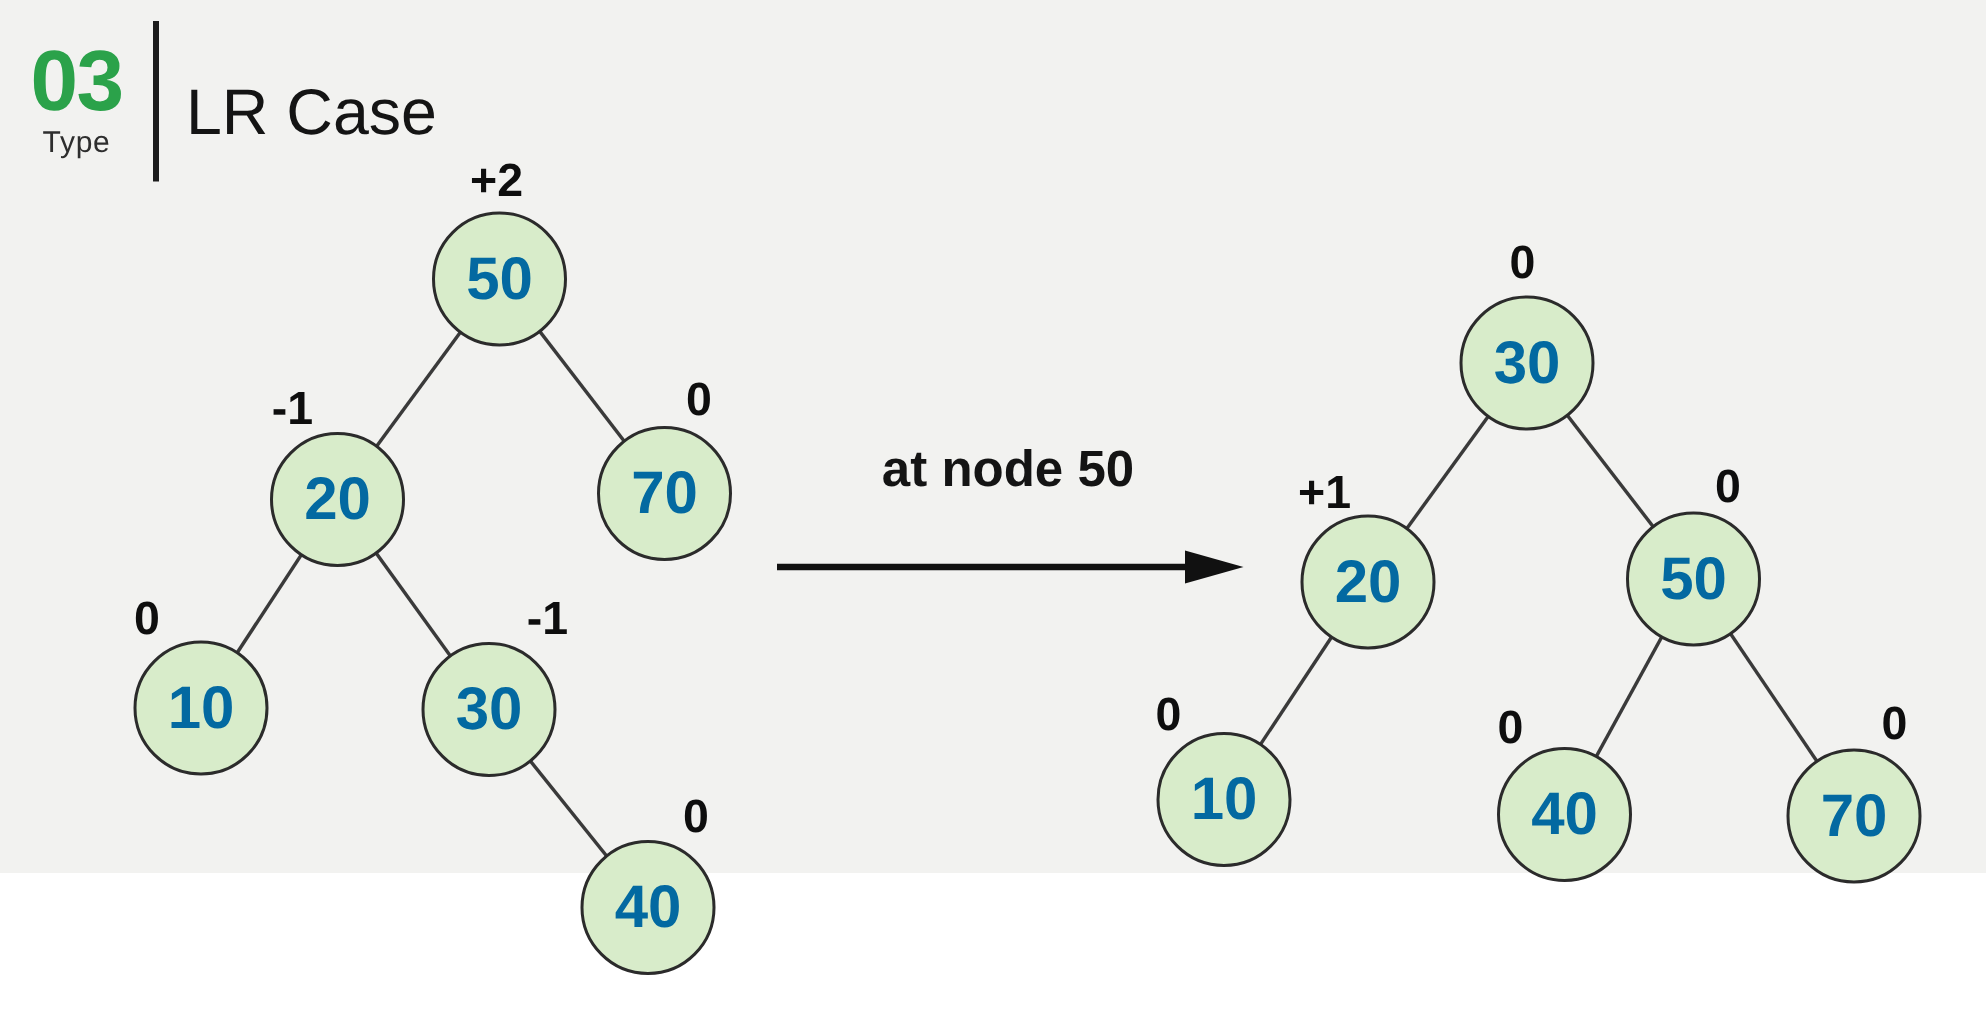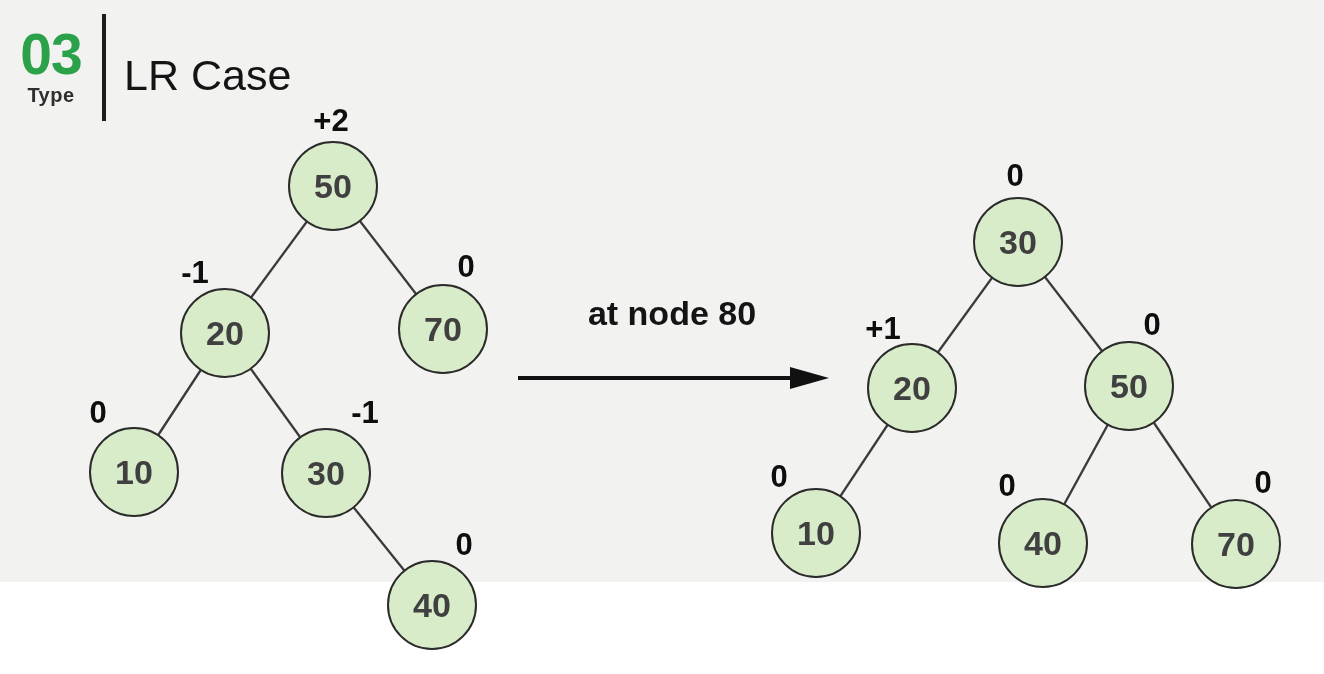--- a/index.html
+++ b/index.html
@@ -13,21 +13,21 @@
     background: radial-gradient(ellipse 120% 120% at 50% 45%, var(--bg) 62%, #e7e7e5 100%);
   }
 
   
   .type-badge { position: absolute; left: 10px; top: 26px; width: 82px; text-align: center; }
   .type-number {
     font-size: 57px; font-weight: 800; color: var(--accent);
     line-height: 1; letter-spacing: -1px;
   }
   .type-caption {
-    font-size: 20px; font-weight: 700; color: #2e2e2e; margin-top: 1px; letter-spacing: 0.5px;
+    font-size: 20px; font-weight: 400; color: #2e2e2e; margin-top: 1px; letter-spacing: 0.5px;
   }
   .header-divider {
     position: absolute; left: 102px; top: 14px; width: 4px; height: 107px;
     background: #1c1c1c;
   }
   .page-title {
     position: absolute; left: 124px; top: 51px; margin: 0;
     font-size: 43px; font-weight: 400; color: #141414; letter-spacing: 0px;
   }
 
@@ -38,21 +38,21 @@
   svg.edges-layer polygon.arrow-head { fill: #111; }
 
   
   .node {
     position: absolute; z-index: 2;
     width: 90px; height: 90px; border-radius: 50%;
     background: var(--node-fill);
     border: 2.5px solid #2b2b2b;
     box-sizing: border-box;
     display: flex; align-items: center; justify-content: center;
-    font-size: 34px; font-weight: 700; color: #404040;
+    font-size: 40px; font-weight: 700; color: #0369a1;
     transform: translate(-50%, -50%);
   }
   .bf {
     position: absolute; z-index: 3;
     transform: translate(-50%, -50%);
     font-size: 31px; font-weight: 700; color: #0e0e0e;
     white-space: nowrap; line-height: 1;
   }
 
   
@@ -116,16 +116,16 @@
   <div class="node" style="left:1236px; top:544px;">70</div>
 
   <span class="bf" style="left:1015px; top:175px;">0</span>
   <span class="bf" style="left:883px;  top:328px;">+1</span>
   <span class="bf" style="left:1152px; top:324px;">0</span>
   <span class="bf" style="left:779px;  top:476px;">0</span>
   <span class="bf" style="left:1007px; top:485px;">0</span>
   <span class="bf" style="left:1263px; top:482px;">0</span>
 
   <div class="arrow-label">
-    <div>at node 80</div>
+    <div>at node 50</div>
   </div>
 
 </div>
 
 </body></html>

